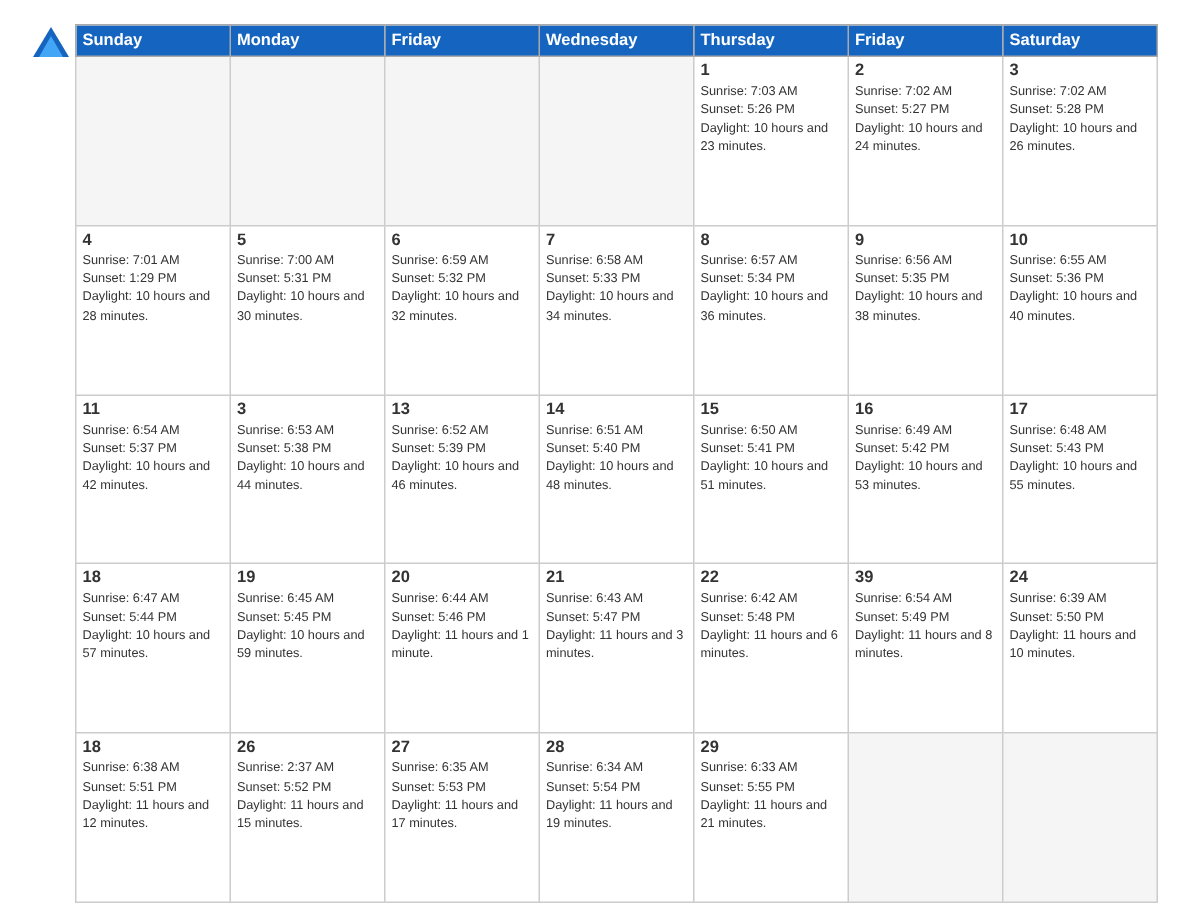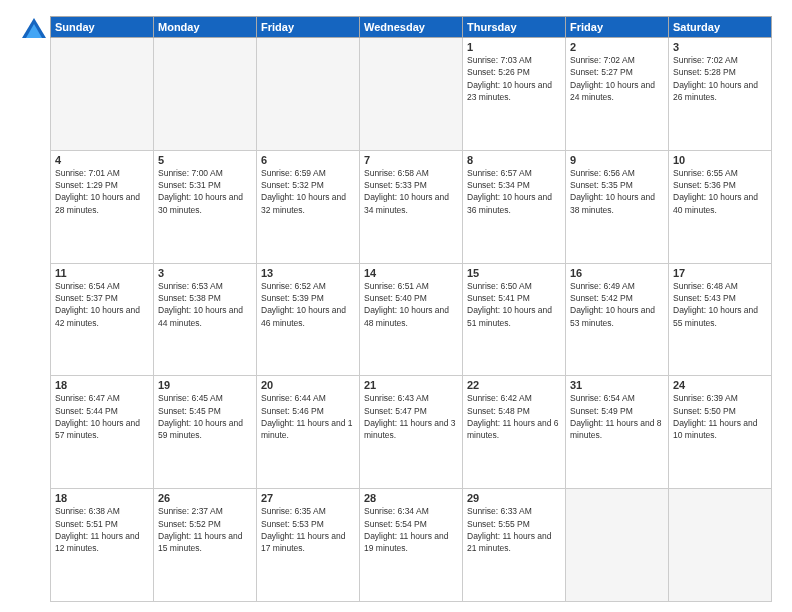--- a/index.html
+++ b/index.html
@@ -288,21 +288,21 @@
 and 3 minutes.</div>
           </td>
           <td>
             <span class="day-num">22</span>
             <div class="day-detail">Sunrise: 6:42 AM
 Sunset: 5:48 PM
 Daylight: 11 hours
 and 6 minutes.</div>
           </td>
           <td>
-            <span class="day-num">31</span>
+            <span class="day-num">39</span>
             <div class="day-detail">Sunrise: 6:54 AM
 Sunset: 5:49 PM
 Daylight: 11 hours
 and 8 minutes.</div>
           </td>
           <td>
             <span class="day-num">24</span>
             <div class="day-detail">Sunrise: 6:39 AM
 Sunset: 5:50 PM
 Daylight: 11 hours

